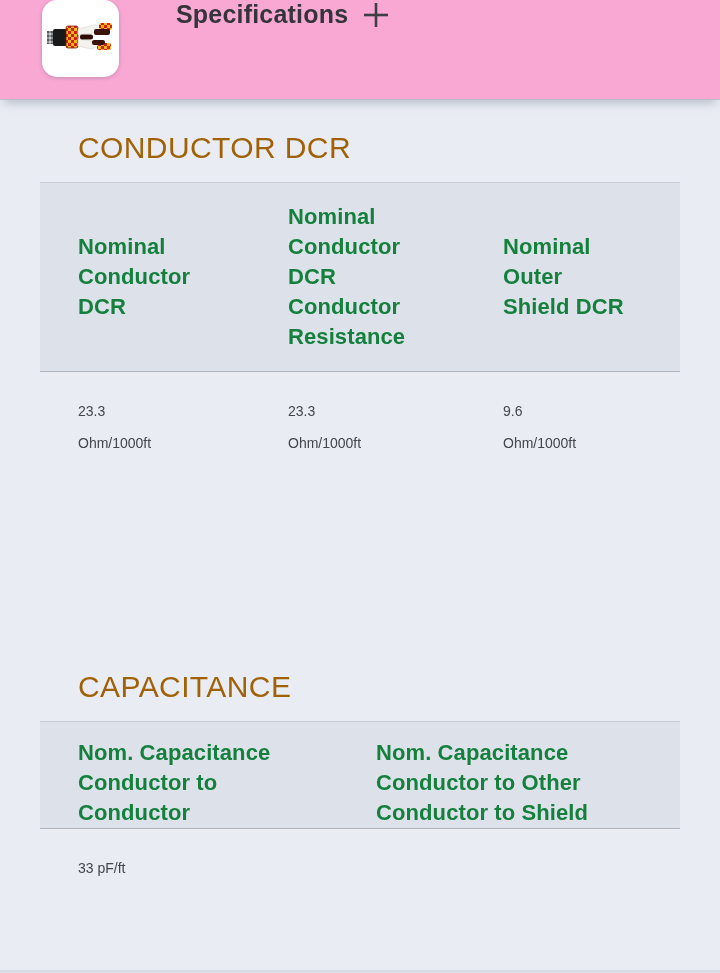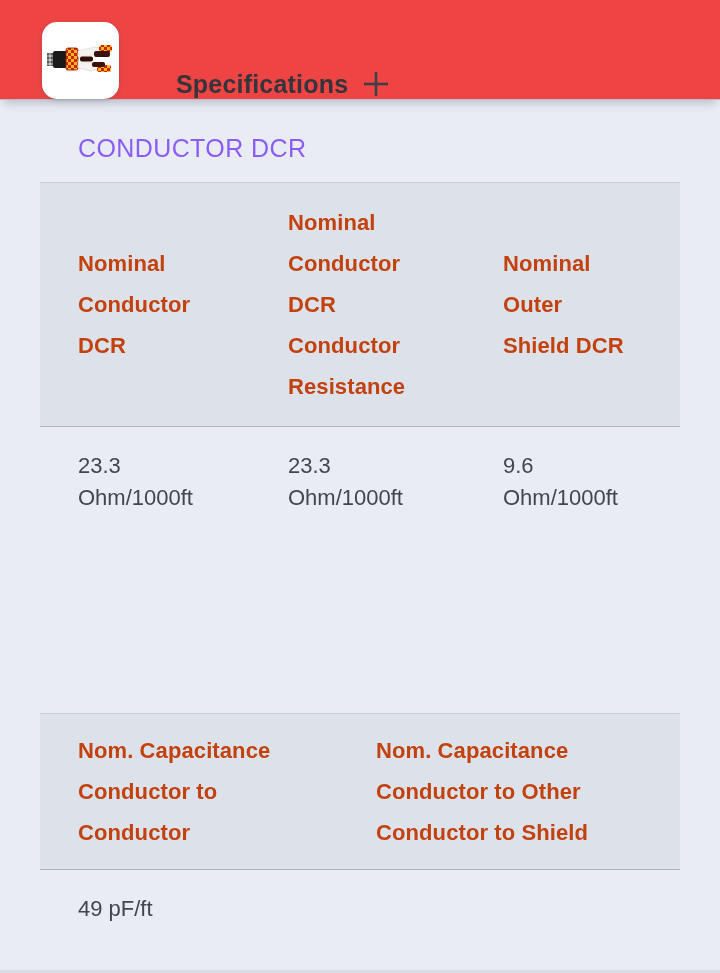--- a/index.html
+++ b/index.html
@@ -14,22 +14,22 @@
     width: 720px;
     height: 973px;
     background: #e9ecf3;
     overflow: hidden;
   }
 
   
   .spec-header {
     height: 100px;
     display: flex;
-    align-items: flex-end;
-    background: #ef4444;
+    align-items: flex-start;
+    background: #f9a8d4;
     border-bottom: 1px solid #b9bec8;
     box-shadow: 0 7px 9px -4px rgba(103,112,132,0.38);
     position: relative;
     z-index: 2;
     cursor: pointer;
   }
   .thumb-card {
     width: 77px;
     height: 77px;
     margin-left: 42px;
@@ -53,56 +53,56 @@
     margin-left: 13px;
     width: 30px;
     height: 30px;
     display: inline-block;
     flex: 0 0 auto;
   }
 
   
   .section-title {
     margin: 33px 0 0 78px;
-    font-size: 25px;
+    font-size: 30px;
     font-weight: 500;
     line-height: 30px;
     letter-spacing: 0.4px;
-    color: #8b5cf6;
+    color: #a16207;
   }
   .spec-table {
     margin: 19px 40px 0 40px;
     width: 640px;
   }
   .table-head {
     display: flex;
     align-items: center;
     background: #dde2ea;
     border-top: 1px solid #c6cbd4;
     border-bottom: 1px solid #aeb4be;
     padding-left: 38px;
     padding-right: 10px;
   }
   .t1 .table-head { padding-top: 19px; padding-bottom: 19px; }
-  .t2 .table-head { padding-top: 16px; padding-bottom: 16px; }
+  .t2 .table-head { padding-top: 16px; }
   .table-row {
     display: flex;
     align-items: flex-start;
     padding: 23px 10px 0 38px;
   }
   .th-cell {
     font-size: 22px;
     font-weight: 700;
-    line-height: 41px;
-    color: #c2410c;
+    line-height: 30px;
+    color: #15803d;
     white-space: pre-line;
     letter-spacing: 0.1px;
   }
   .td-cell {
-    font-size: 22px;
+    font-size: 14px;
     font-weight: 400;
     line-height: 32px;
     color: #42464d;
     white-space: pre-line;
   }
   .t1 .c1 { width: 210px; flex: 0 0 auto; }
   .t1 .c2 { width: 215px; flex: 0 0 auto; }
   .t1 .c3 { flex: 1 1 auto; }
   .t2 .c1 { width: 298px; flex: 0 0 auto; }
   .t2 .c2 { flex: 1 1 auto; }
@@ -187,29 +187,30 @@
 Ohm/1000ft</div>
         <div class="td-cell c3">9.6
 Ohm/1000ft</div>
       </div>
     </div>
   </div>
 
   <div class="section-gap"></div>
 
   <div>
+    <div class="section-title">CAPACITANCE</div>
     <div class="spec-table t2">
       <div class="table-head">
         <div class="th-cell c1">Nom. Capacitance
 Conductor to
 Conductor</div>
         <div class="th-cell c2">Nom. Capacitance
 Conductor to Other
 Conductor to Shield</div>
       </div>
       <div class="table-row">
-        <div class="td-cell c1">49 pF/ft</div>
+        <div class="td-cell c1">33 pF/ft</div>
       </div>
     </div>
   </div>
 
   <div class="bottom-strip"></div>
 </div>
 
 </body></html>

